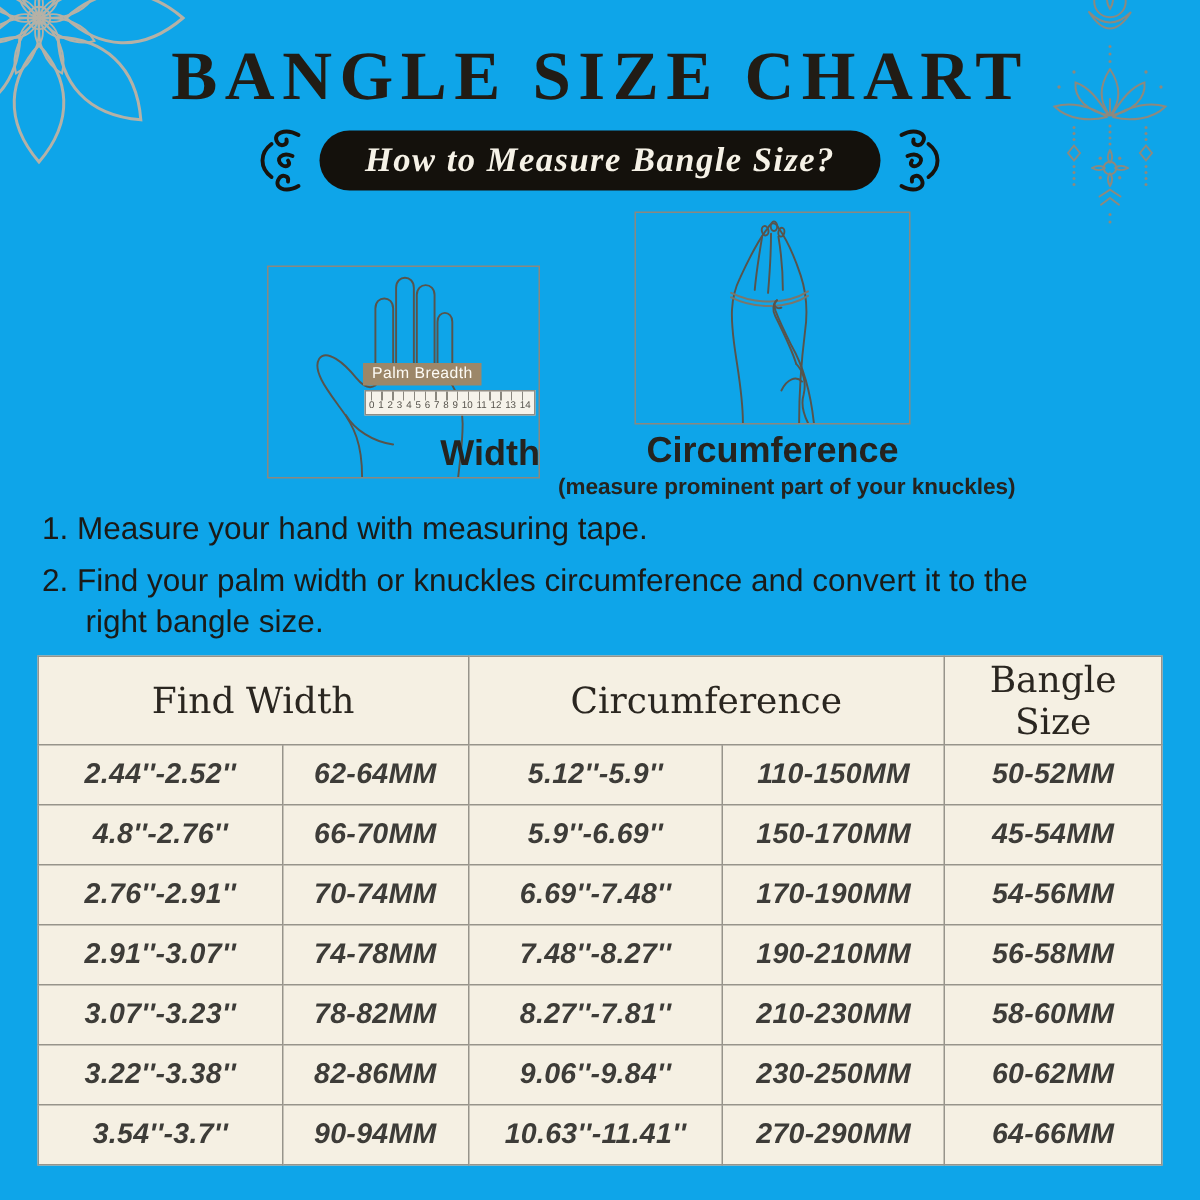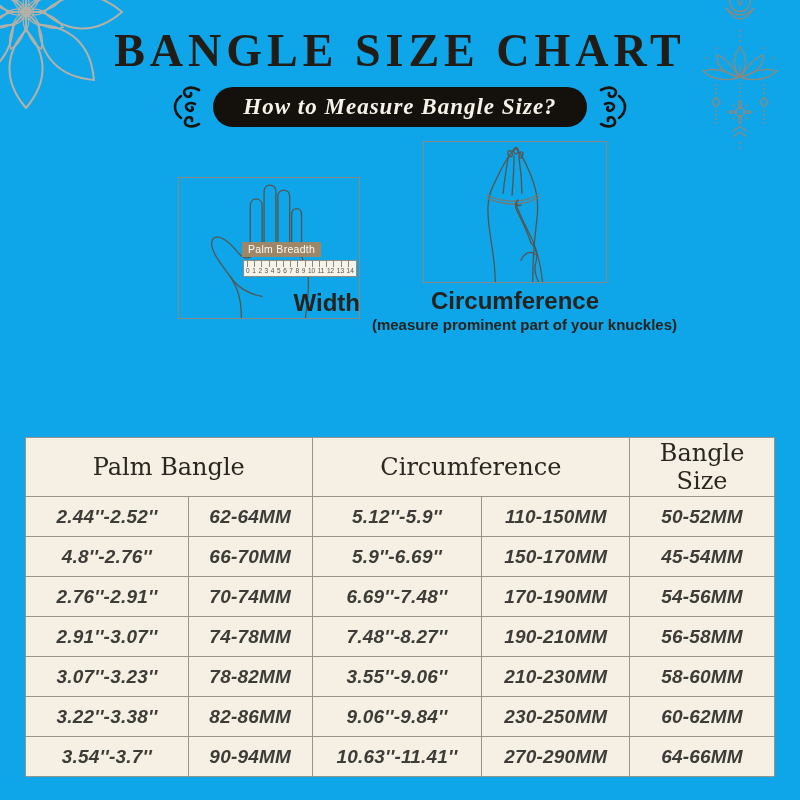--- a/index.html
+++ b/index.html
@@ -228,32 +228,36 @@
       </g>
     </svg>
   </div>
 
   <div class="caption-width">Width</div>
   <div class="caption-circ">
     <div class="main">Circumference</div>
     <div class="sub">(measure prominent part of your knuckles)</div>
   </div>
 
+  <div class="instructions">
+    <div class="item">1. Measure your hand with measuring tape.</div>
+    <div class="item">2. Find your palm width or knuckles circumference and convert it to the right bangle size.</div>
+  </div>
 
   <table class="size-table">
     <colgroup>
       <col style="width:163px">
         <col style="width:124px">
         <col style="width:170px">
       <col style="width:148px">
         <col style="width:145px">
     </colgroup>
     <thead>
       <tr>
-        <th colspan="2">Palm Bangle</th>
+        <th colspan="2">Find Width</th>
         <th colspan="2">Circumference</th>
         <th colspan="1">Bangle Size</th>
       </tr>
     </thead>
     <tbody>
         <tr>
           <td>2.44''-2.52''</td>
           <td>62-64MM</td>
           <td>5.12''-5.9''</td>
           <td>110-150MM</td>
@@ -276,21 +280,21 @@
         <tr>
           <td>2.91''-3.07''</td>
           <td>74-78MM</td>
           <td>7.48''-8.27''</td>
           <td>190-210MM</td>
           <td>56-58MM</td>
         </tr>
         <tr>
           <td>3.07''-3.23''</td>
           <td>78-82MM</td>
-          <td>3.55''-9.06''</td>
+          <td>8.27''-7.81''</td>
           <td>210-230MM</td>
           <td>58-60MM</td>
         </tr>
         <tr>
           <td>3.22''-3.38''</td>
           <td>82-86MM</td>
           <td>9.06''-9.84''</td>
           <td>230-250MM</td>
           <td>60-62MM</td>
         </tr>

